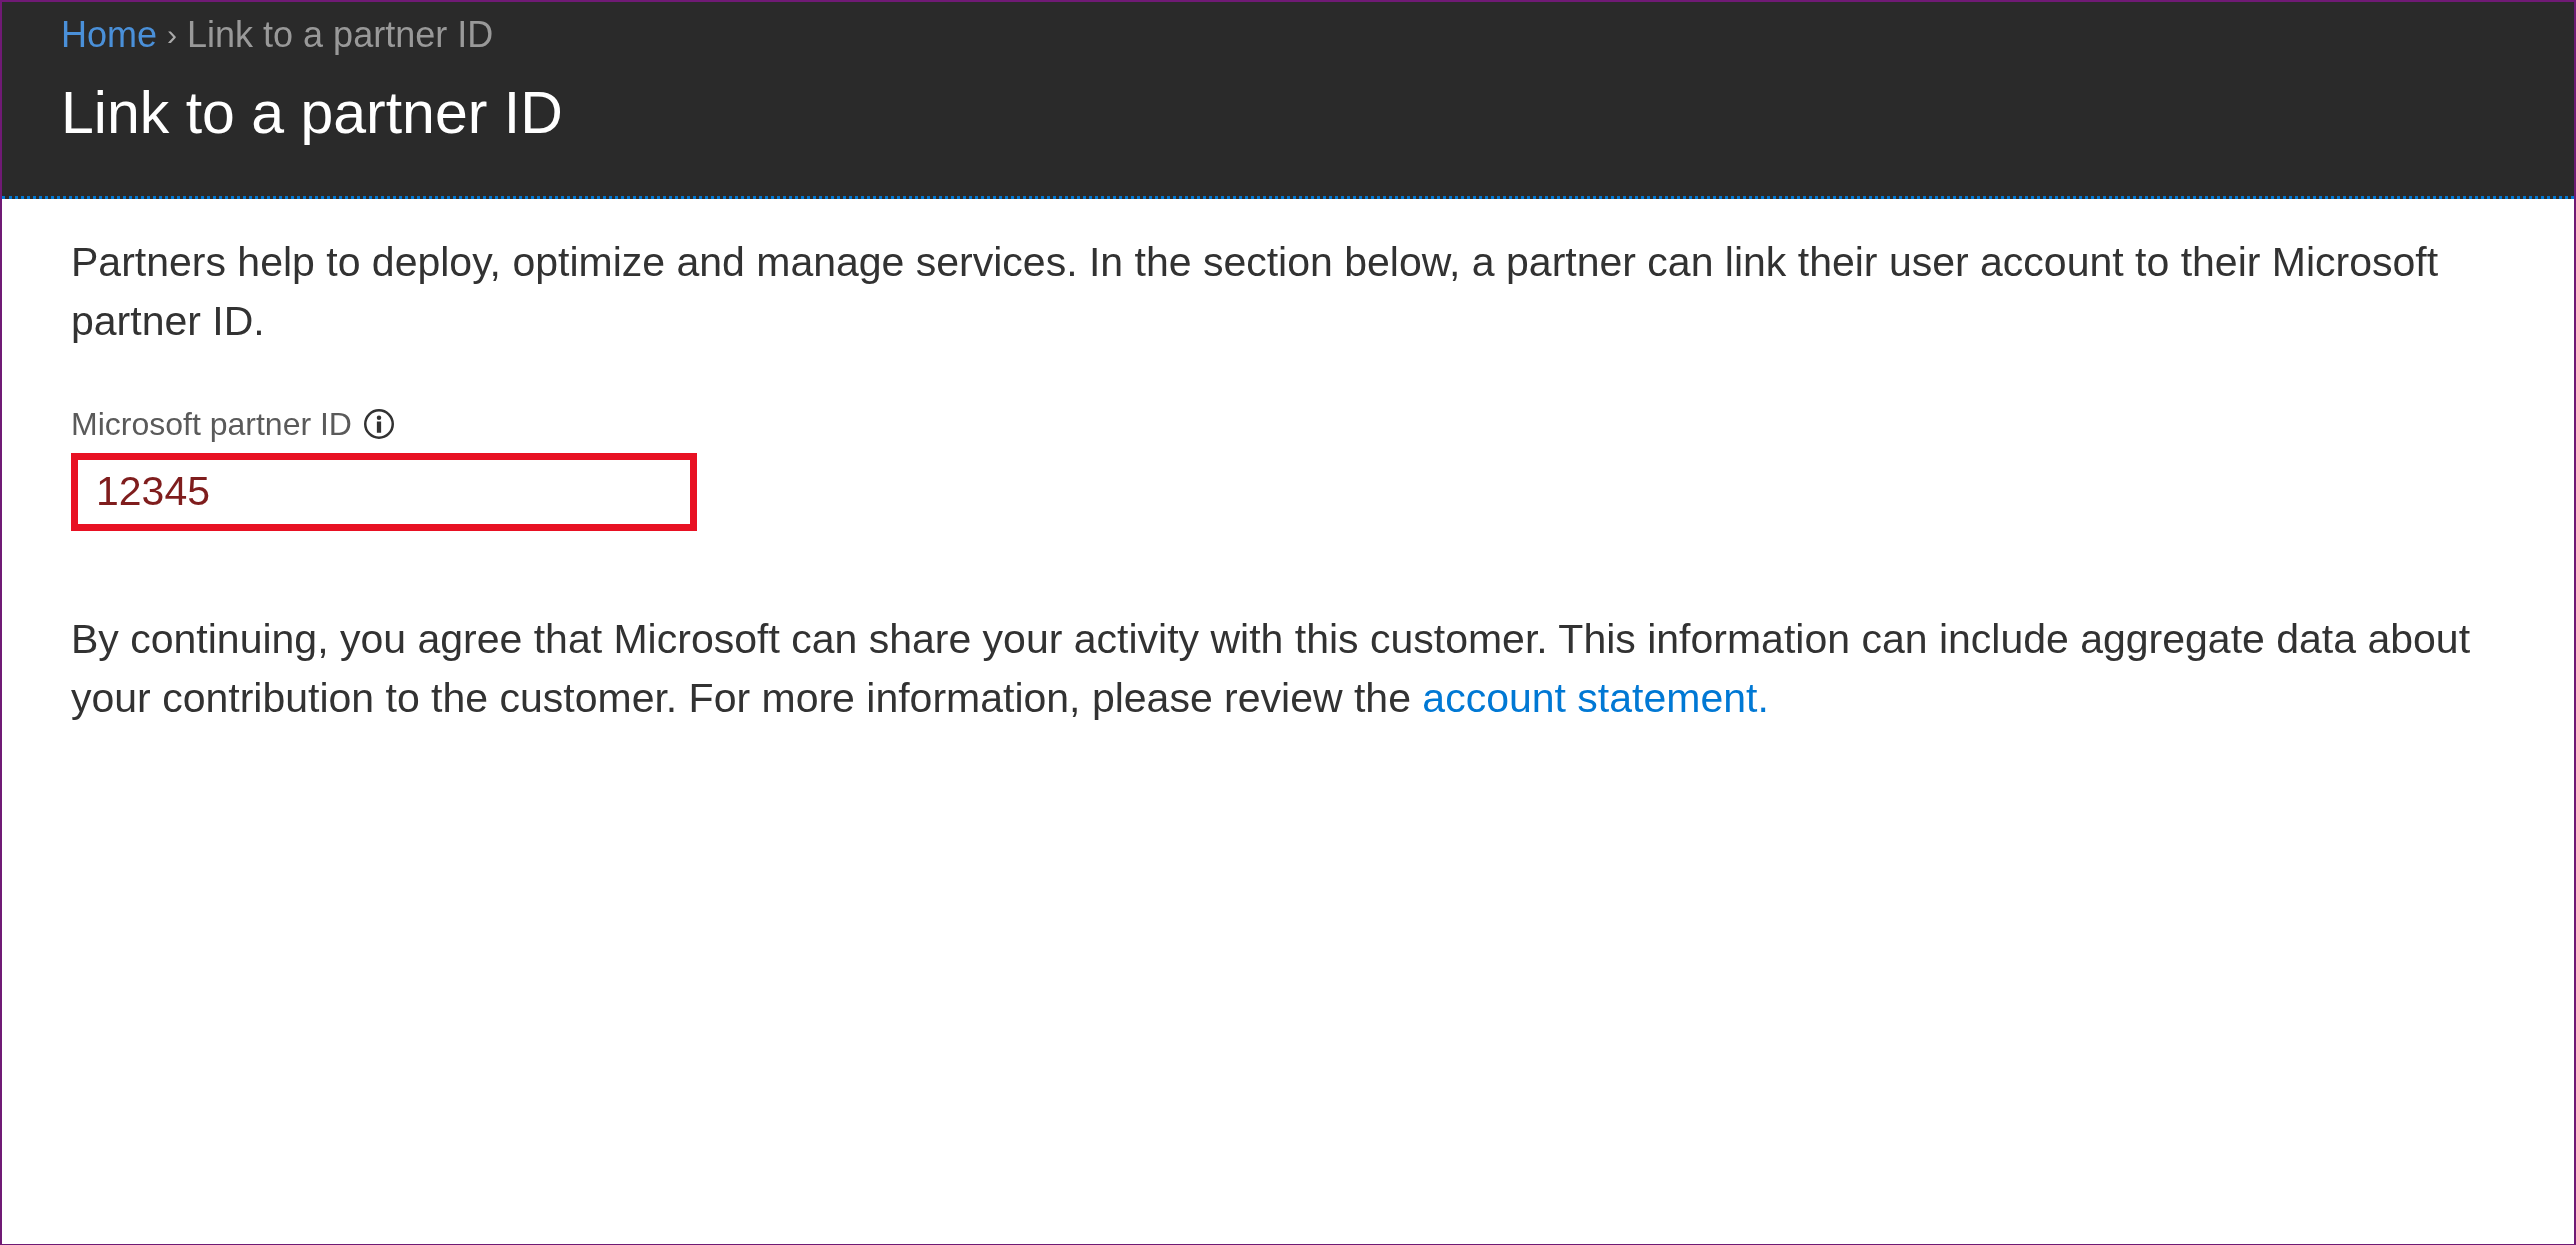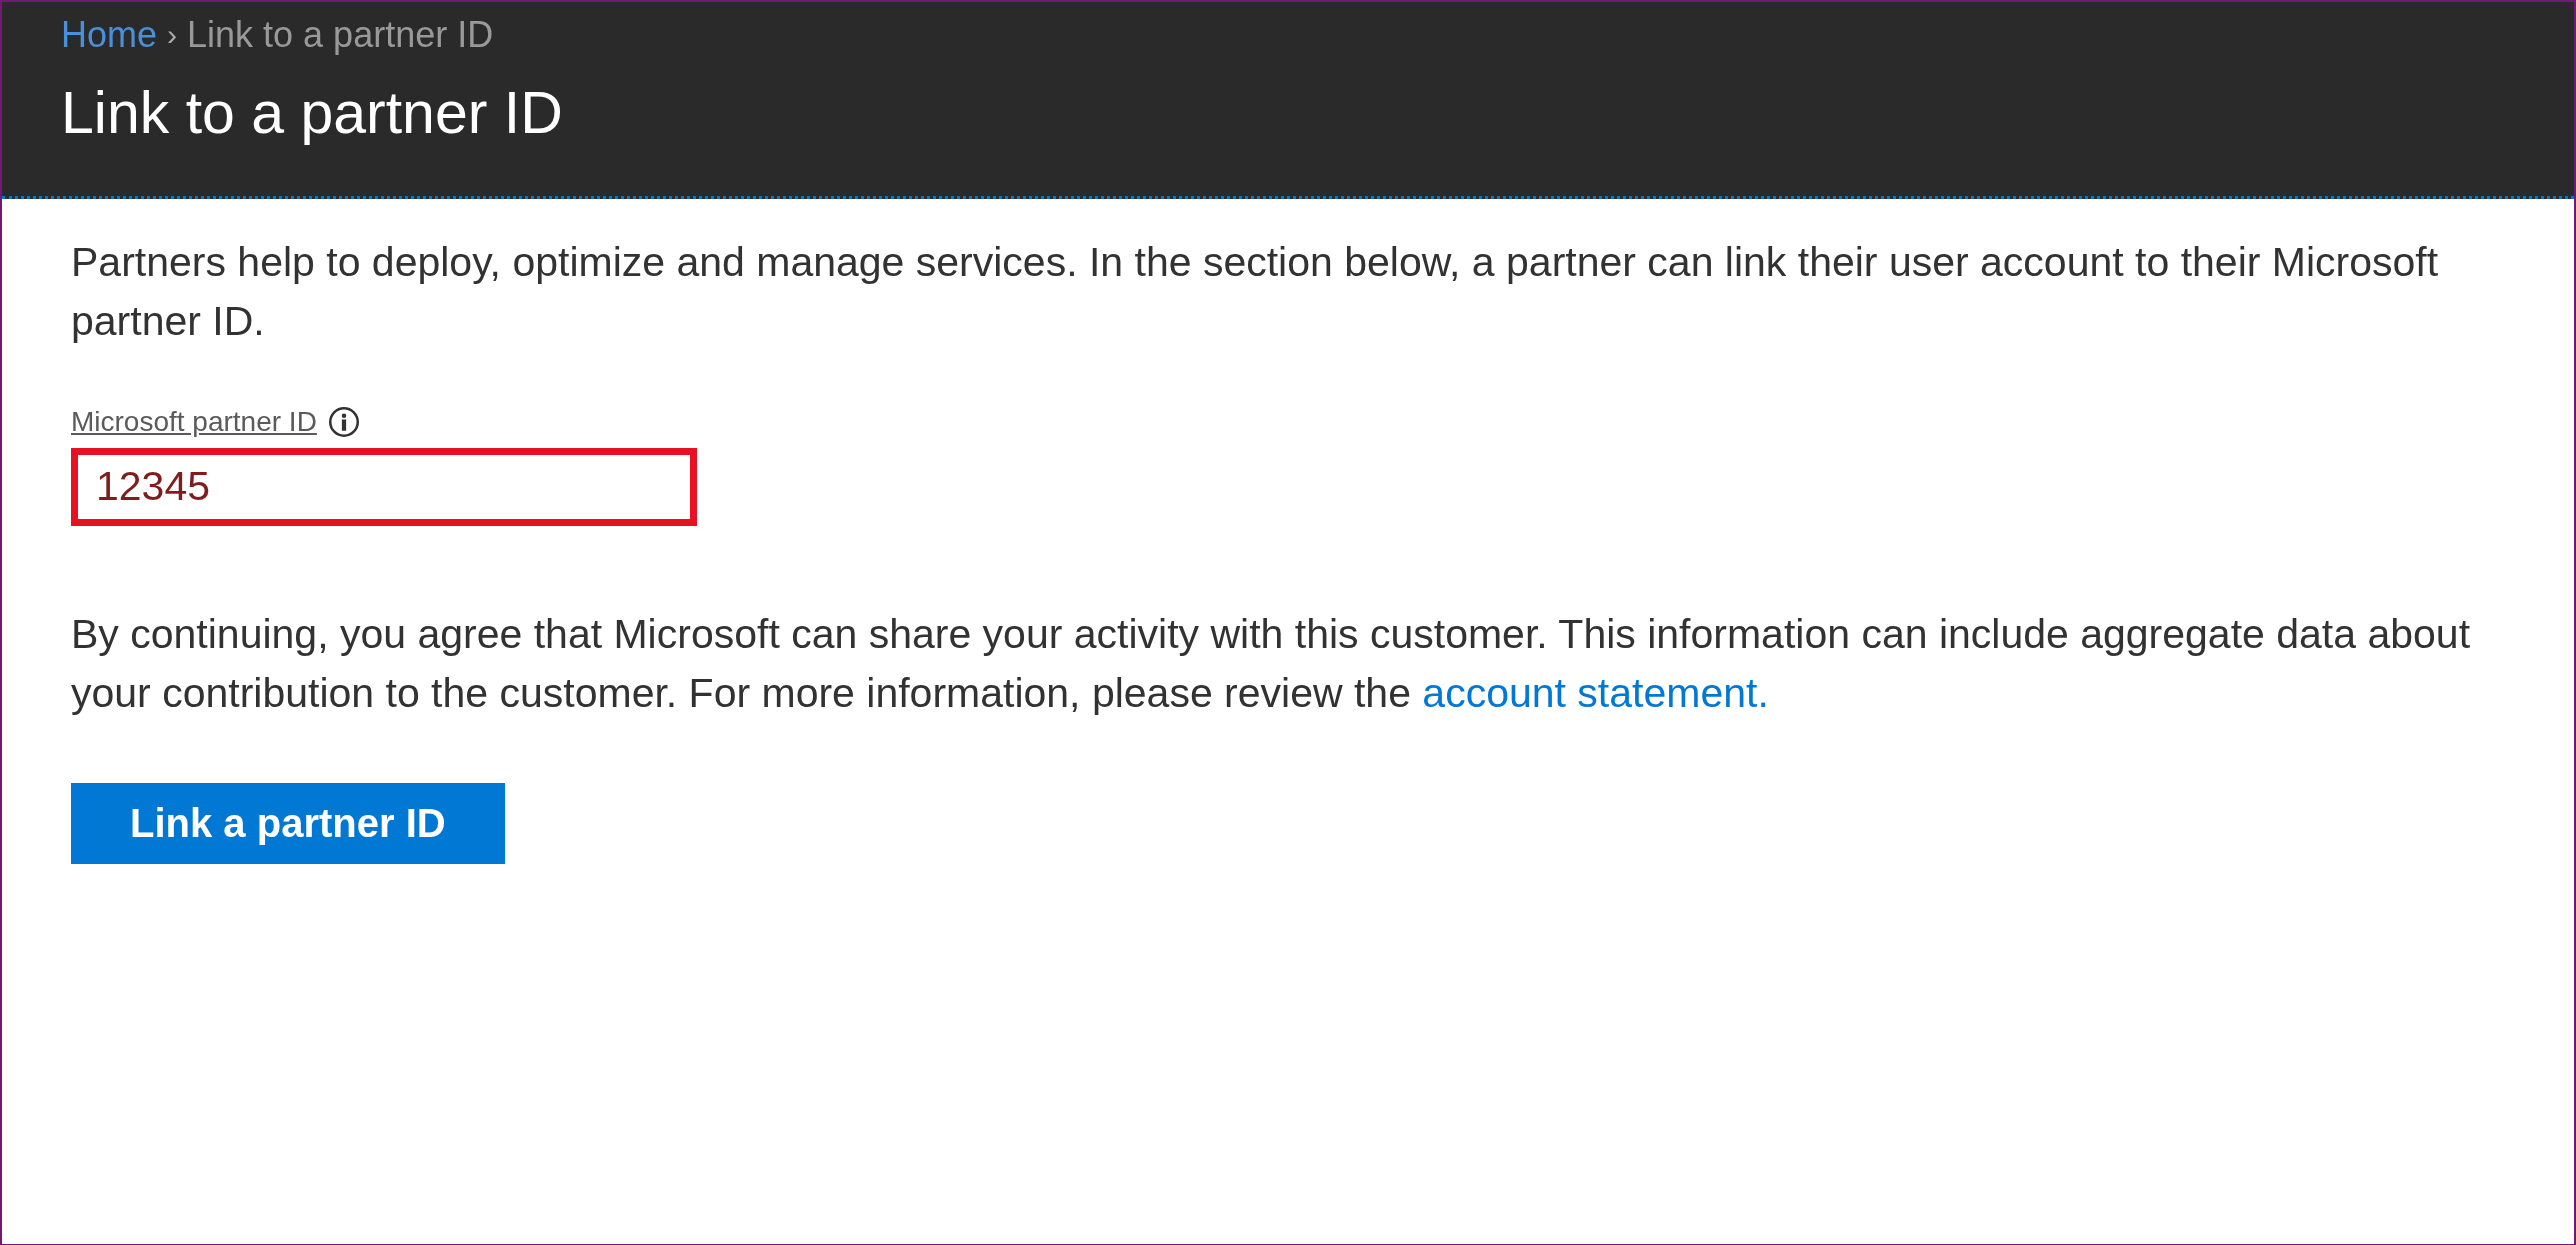--- a/index.html
+++ b/index.html
@@ -76,23 +76,22 @@
     }
     
     .field-label-row {
       display: flex;
       align-items: center;
       gap: 12px;
       margin-bottom: 10px;
     }
     
     .field-label {
-      font-size: 28px;
+      font-size: 32px;
       color: #5a5a5a;
-      text-decoration: underline;
     }
     
     .info-icon {
       width: 30px;
       height: 30px;
       display: inline-flex;
       align-items: center;
       justify-content: center;
     }
     
@@ -169,16 +168,15 @@
     </div>
     
     <div class="input-wrap">
       <input type="text" class="partner-id-input" value="12345" style="">
     </div>
     
     <p class="agreement-text">
       <span>By continuing, you agree that Microsoft can share your activity with this customer. This information can include aggregate data about your contribution to the customer. For more information, please review the </span><span class="privacy-link">account statement.</span>
     </p>
     
-    <button class="link-button">Link a partner ID</button>
   </div>
 </div>
 
 
 </body></html>

